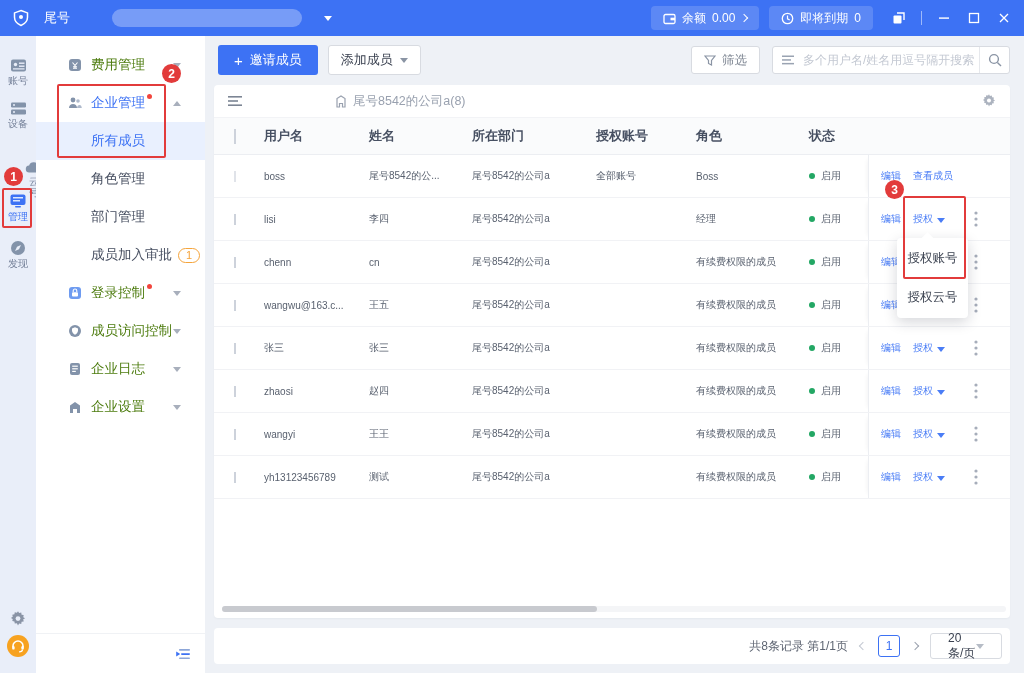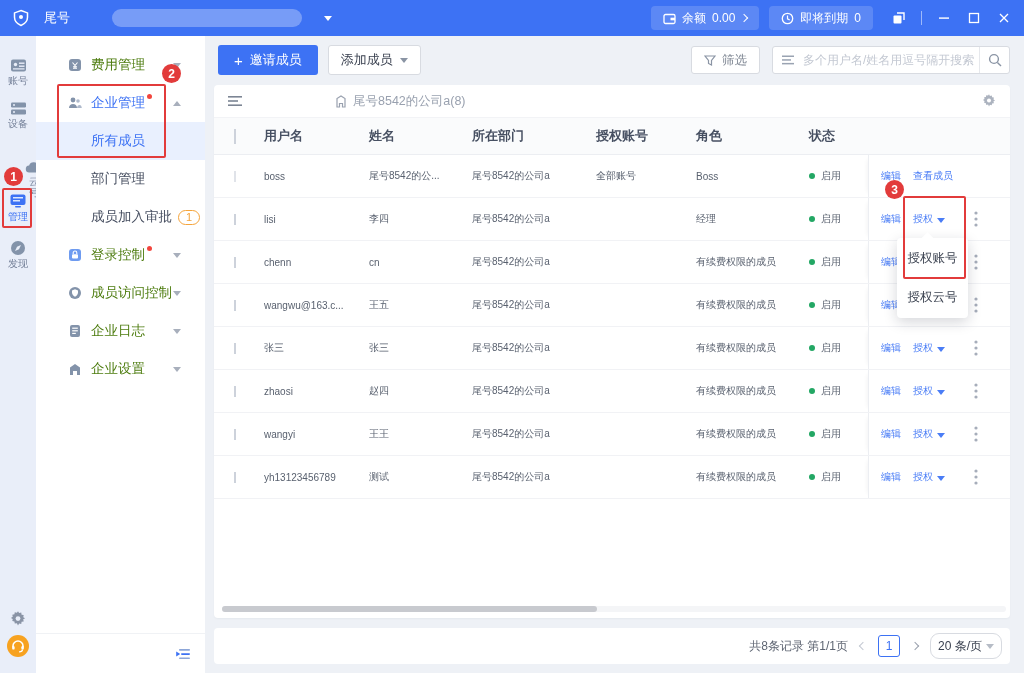--- a/index.html
+++ b/index.html
@@ -79,21 +79,21 @@
 
   
   .popup { position:absolute; left:897px; top:238px; width:71px; background:#fff; border-radius:4px; box-shadow:0 4px 14px rgba(20,30,50,.18); z-index:6; padding:1px 0; }
   .popup::before { content:""; position:absolute; top:-4px; left:26px; width:9px; height:9px; background:#fff; transform:rotate(45deg); }
   .popup-item { height:39px; display:flex; align-items:center; justify-content:center; font-size:12.5px; color:#3B4250; cursor:pointer; }
 
   
   .page-card { position:absolute; left:9px; bottom:9px; width:796px; height:36px; background:#fff; border-radius:4px; display:flex; align-items:center; justify-content:flex-end; gap:10px; padding-right:8px; color:#5E6572; font-size:12px; }
   .page-num { width:22px; height:22px; border:1px solid #3D72F4; border-radius:3px; color:#3D72F4; display:flex; align-items:center; justify-content:center; font-size:12px; }
   .page-chev { color:#9AA1AD; display:flex; padding:0 2px; }
-  .page-size { width:72px; height:26px; border:1px solid #D8DBE1; border-radius:9px; display:flex; align-items:center; justify-content:space-between; padding:0 7px; color:#3A4150; }
+  .page-size { width:72px; height:26px; border:1px solid #D8DBE1; border-radius:3px; display:flex; align-items:center; justify-content:space-between; padding:0 17px; color:#3A4150; }
   .page-size .caret-down { color:#B6BCC6; }
 
   
   .anno { position:absolute; z-index:20; pointer-events:none; }
   .anno-rect { border:2px solid #E23B3B; border-radius:2px; }
   .anno-circle { width:19px; height:19px; border-radius:50%; background:#E23B3B; color:#fff; font-size:12px; font-weight:bold; display:flex; align-items:center; justify-content:center; }
 
   svg { display:block; }
 </style>
 </head>
@@ -255,20 +255,23 @@
               <path d="M1 12c0-2.4 1.8-4 4-4s4 1.6 4 4z" fill="#8393AA"></path>
               <path d="M9 12c.2-1.8 1-3 2.6-3 1.2 0 2 1.2 2.2 3z" fill="#AEB9CB"></path>
             </svg>
           </span>
         <span>企业管理</span>
           <span class="red-dot"></span>
         <span class="nav-caret caret-up"></span>
       </div>
       <div class="nav-sub selected">
         <span>所有成员</span>
+      </div>
+      <div class="nav-sub">
+        <span>角色管理</span>
       </div>
       <div class="nav-sub">
         <span>部门管理</span>
       </div>
       <div class="nav-sub">
         <span>成员加入审批</span>
         <span class="orange-badge">1</span>
       </div>
       <div class="nav-item">
         <span class="nav-ico">

